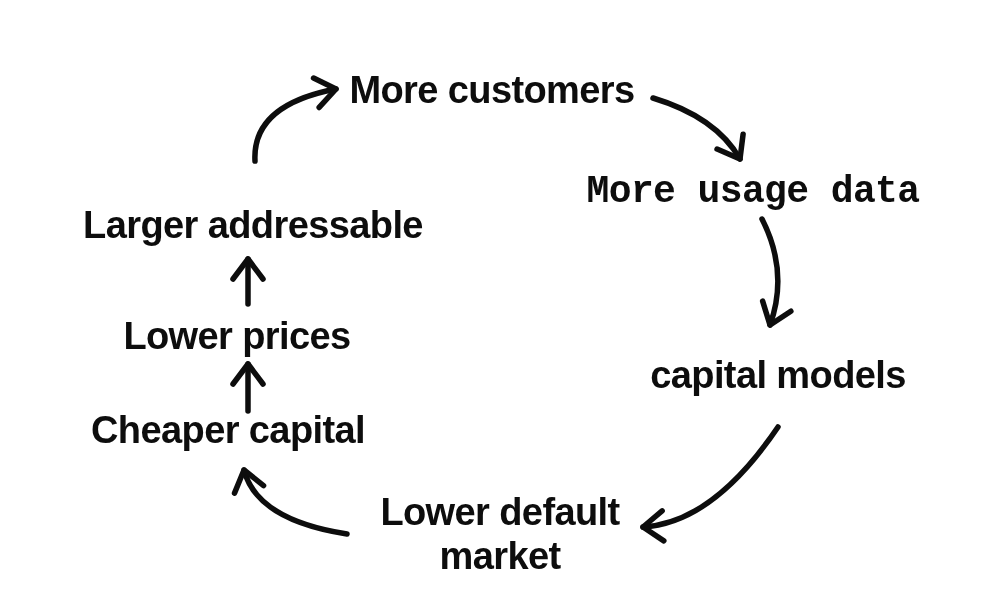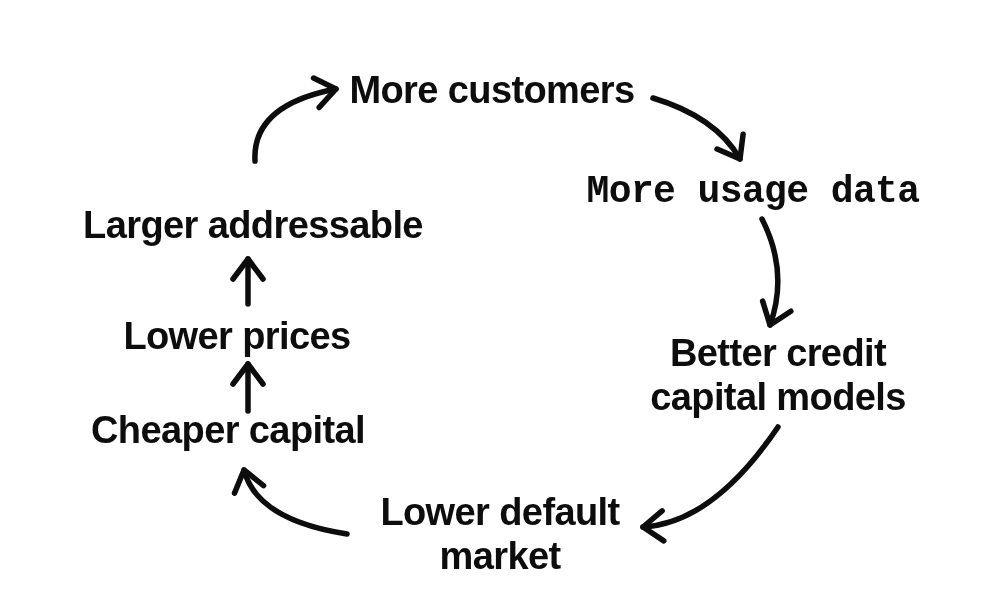--- a/index.html
+++ b/index.html
@@ -62,21 +62,20 @@
 
   <div class="node" style="left:492px; top:90px;">
     <span class="line">More customers</span>
   </div>
 
   <div class="node" style="left:753px; top:192px;font-family:Liberation Mono, monospace;">
     <span class="line">More usage data</span>
   </div>
 
   <div class="node" style="left:778px; top:375px;">
-    <span class="line">Better credit</span>
     <span class="line">capital models</span>
   </div>
 
   <div class="node" style="left:500px; top:534px;text-align:center;">
     <span class="line">Lower default</span>
     <span class="line">market</span>
   </div>
 
   <div class="node" style="left:228px; top:430px;text-align:right;">
     <span class="line">Cheaper capital</span>

